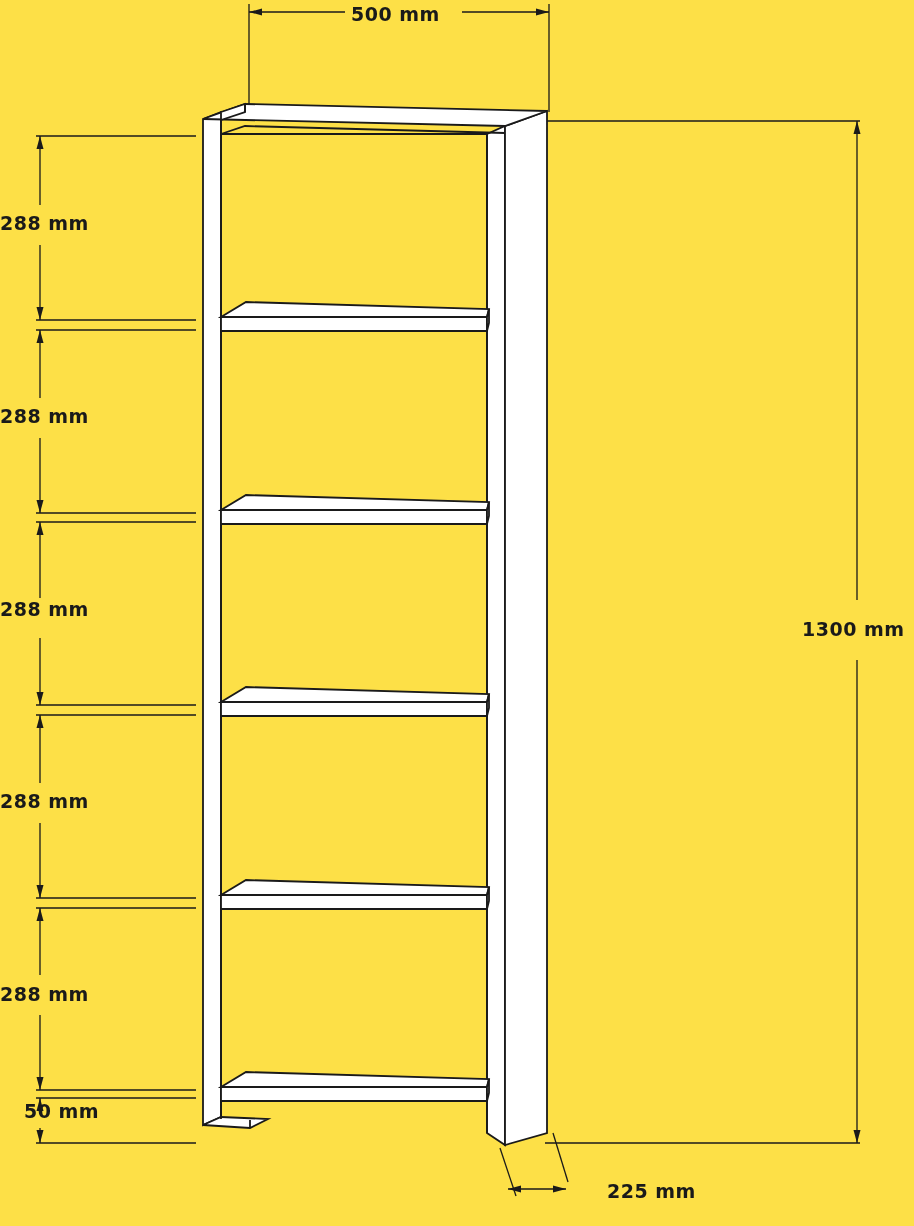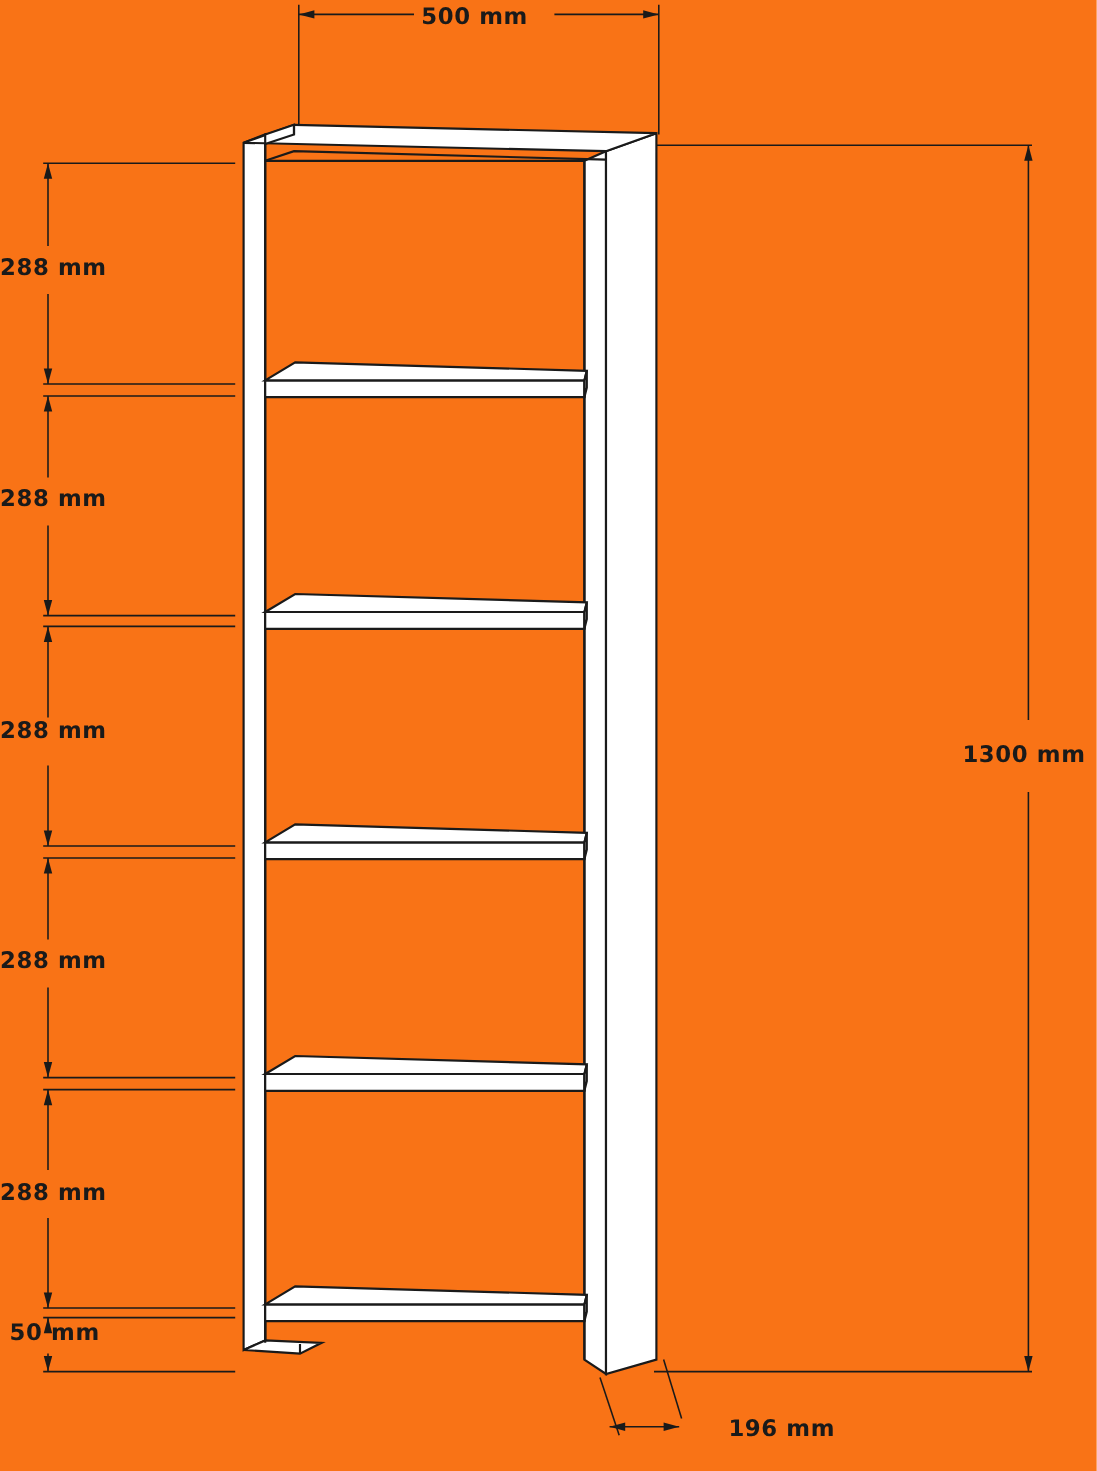--- a/index.html
+++ b/index.html
@@ -7,21 +7,21 @@
     padding: 0;
     background: #ffffff;
   }
   body {
     font-family: "DejaVu Sans", sans-serif;
   }
   #stage {
     position: relative;
     width: 914px;
     height: 1226px;
-    background: #f97316;
+    background: #fde047;
     overflow: hidden;
   }
   #stage svg {
     position: absolute;
     top: 0;
     left: 0;
   }
   .dimlabel {
     position: absolute;
     font-family: "DejaVu Sans", sans-serif;
@@ -151,22 +151,22 @@
         <path d="M203 1125 L221 1117 L268 1119 L250 1128 Z" fill="#ffffff"></path>
         <line x1="250" y1="1128" x2="250" y2="1120"></line>
         <line x1="221" y1="1101" x2="221" y2="1119"></line>
       </g>
 
     </g>
   </svg>
 
   <div class="dimlabel" style="left:351px; top:3px;">500 mm</div>
   <div class="dimlabel" style="left:802px; top:618px;">1300 mm</div>
-  <div class="dimlabel" style="left:607px; top:1180px;">196 mm</div>
+  <div class="dimlabel" style="left:607px; top:1180px;">225 mm</div>
 
   <div class="dimlabel" style="left:0px; top:212px;">288 mm</div>
   <div class="dimlabel" style="left:0px; top:405px;">288 mm</div>
   <div class="dimlabel" style="left:0px; top:598px;">288 mm</div>
   <div class="dimlabel" style="left:0px; top:790px;">288 mm</div>
   <div class="dimlabel" style="left:0px; top:983px;">288 mm</div>
-  <div class="dimlabel" style="left:8px; top:1100px;">50 mm</div>
+  <div class="dimlabel" style="left:24px; top:1100px;">50 mm</div>
 
 </div>
 
 </body></html>

